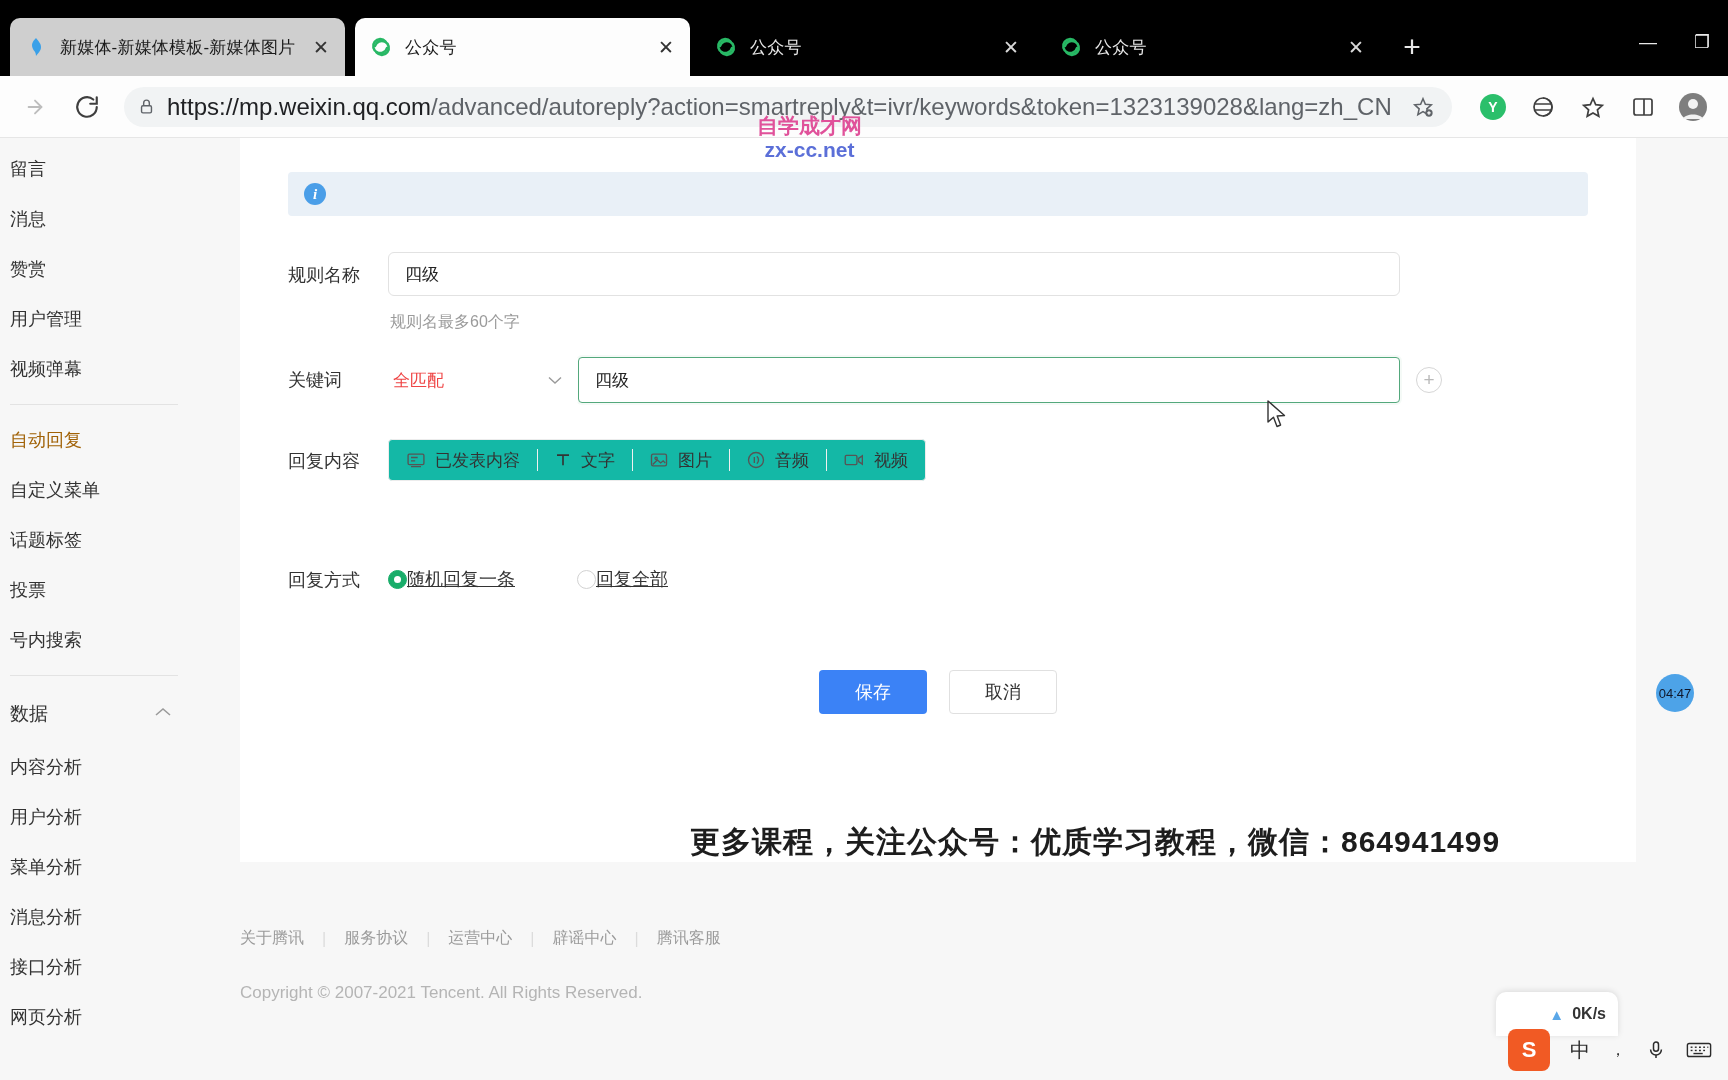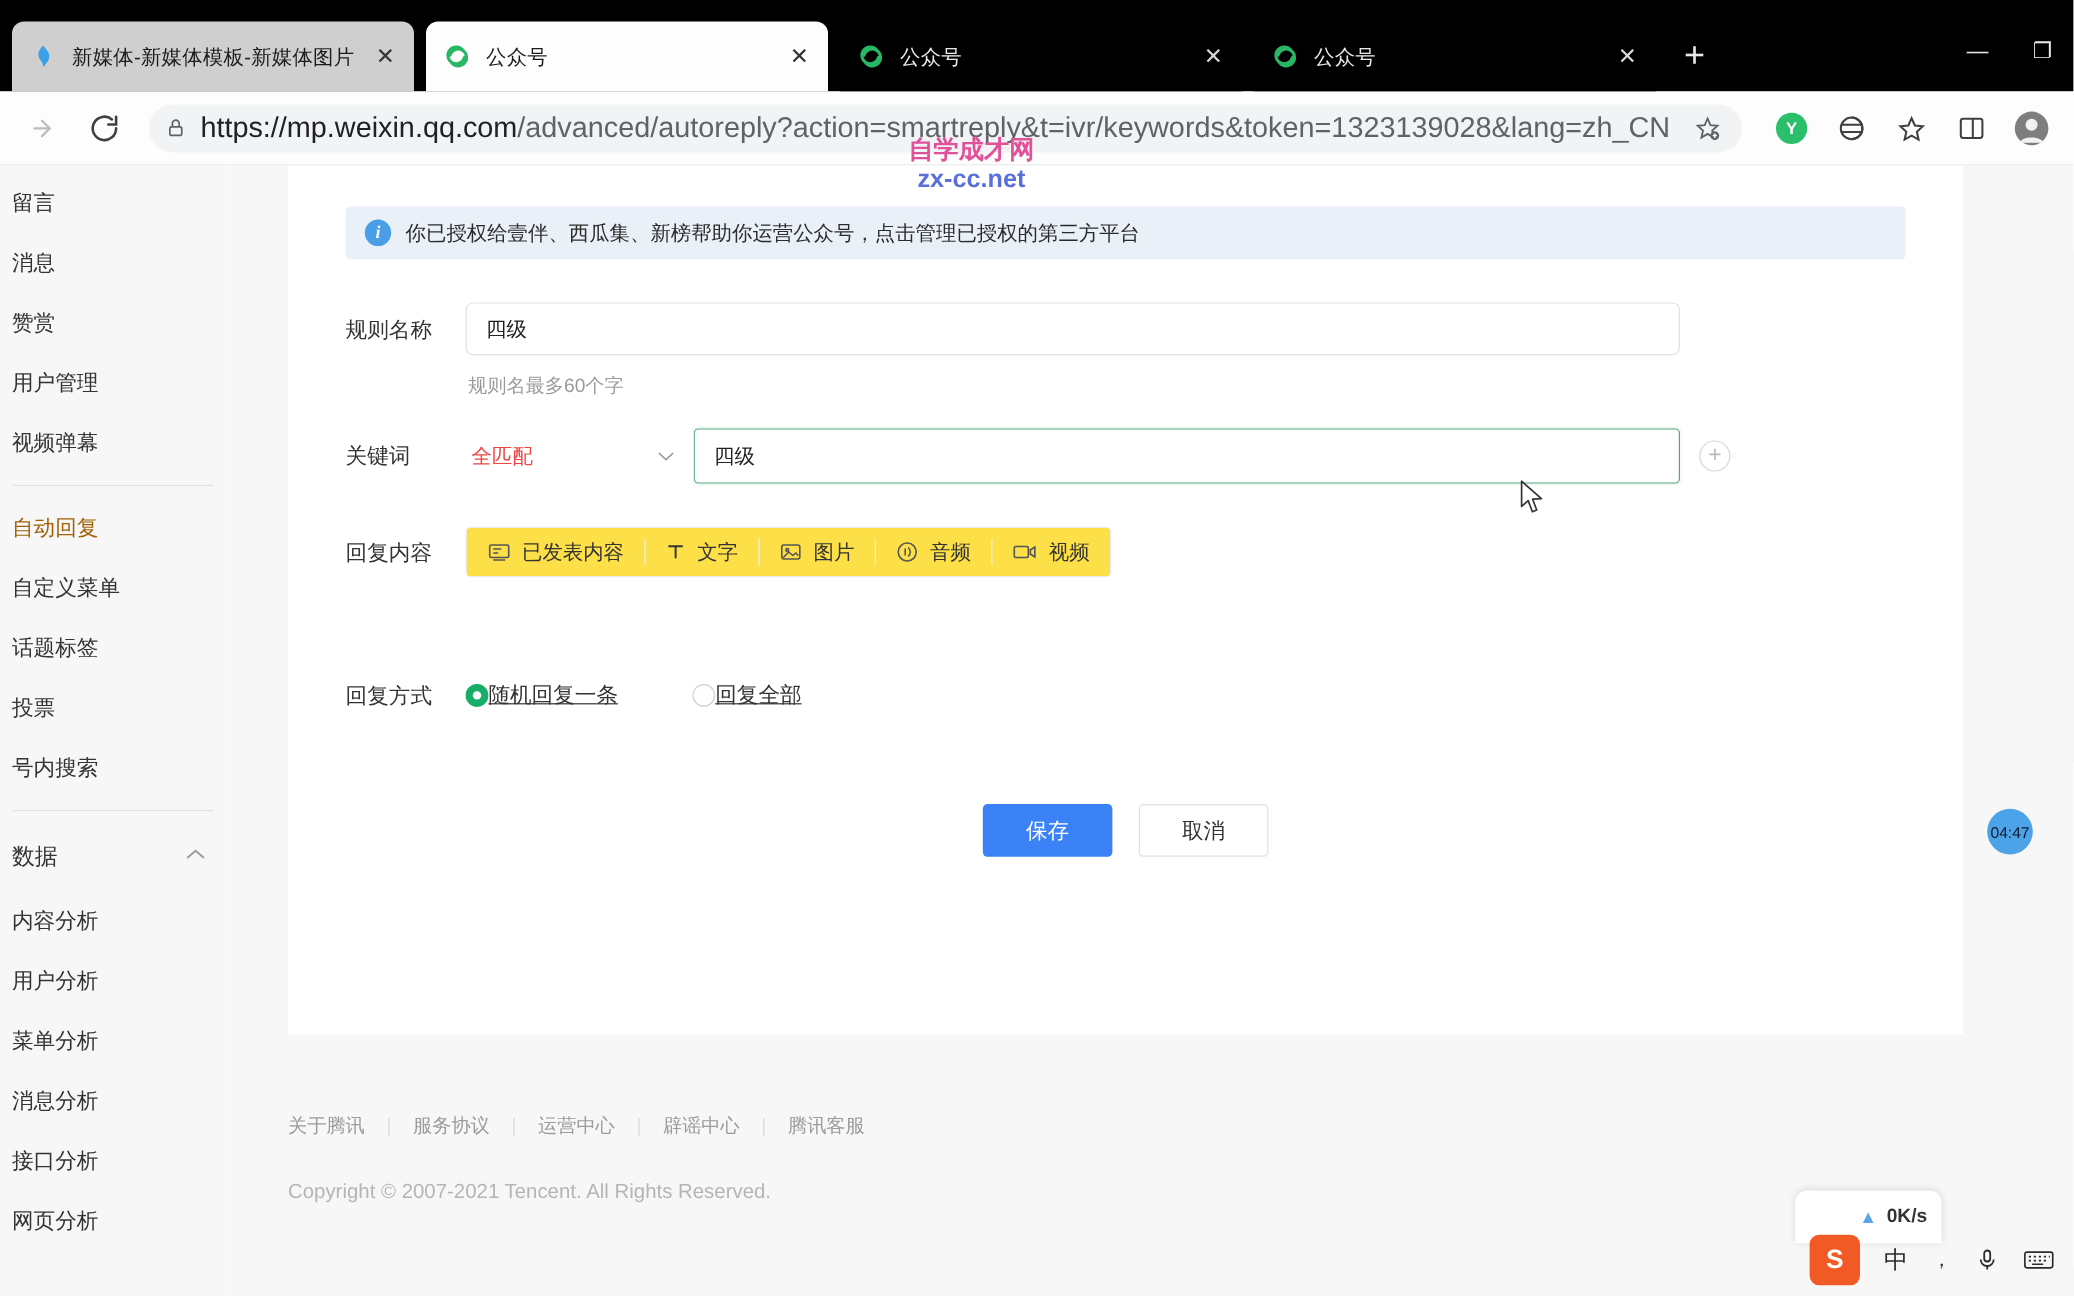--- a/index.html
+++ b/index.html
@@ -136,21 +136,21 @@
     box-shadow: 0 0 0 2px rgba(84,168,124,0.06);
   }
   .addbtn {
     width: 26px; height:26px; border-radius:50%; border:1px solid #d6d6d6; color:#b9b9b9;
     display:flex; align-items:center; justify-content:center; font-size:19px; margin-left: 16px;
     cursor:pointer; background:#fff;
   }
 
   .toolbar {
     display:inline-flex; align-items:center; border:1px solid #ececec; border-radius:4px;
-    height: 42px; background:#fde047; overflow:hidden;
+    height: 42px; background:#14b8a6; overflow:hidden;
   }
   .tool {
     display:flex; align-items:center; gap:9px; padding: 0 17px; height:100%;
     font-size:17px; color:#333; cursor:pointer; position:relative;
   }
   .tool + .tool::before {
     content:""; position:absolute; left:0; top:9px; bottom:9px; width:1px; background:#f0f0f0;
   }
   .tool .tic { color:#555; display:flex; align-items:center; }
 
@@ -390,21 +390,20 @@
       <div class="side-item">接口分析</div>
       <div class="side-item">网页分析</div>
     </div>
 
     <div class="content">
 
       <div class="card">
 
         <div class="notice">
           <span class="info-ic">i</span>
-          <span class="ntext">你已授权给壹伴、西瓜集、新榜帮助你运营公众号，点击管理已授权的第三方平台</span>
         </div>
 
         <div class="formrow">
           <div class="flabel">规则名称</div>
           <div class="fbody">
             <div class="inp w-name">四级</div>
             <div class="hint">规则名最多60个字</div>
           </div>
         </div>
 
@@ -530,20 +529,21 @@
       <div class="timer-badge">04:47</div>
 
     </div>
   </div>
 
   <div class="wm-top">
     <div class="l1">自学成才网</div>
     <div class="l2">zx-cc.net</div>
   </div>
 
+  <div class="wm-bottom">更多课程，关注公众号：优质学习教程，微信：864941499</div>
 
   <div class="cursor">
     <svg width="22" height="30" viewBox="0 0 22 30">
       <path d="M2 1 L2 22 L7.5 17.2 L11 26.5 L14.6 25 L11.2 16 L18.5 15.5 Z" fill="#fff" stroke="#333" stroke-width="1.4" stroke-linejoin="round"></path>
     </svg>
   </div>
 
   <div class="netspeed">
     <span class="uparrow">▲</span>
     <span class="spd">0K/s</span>

